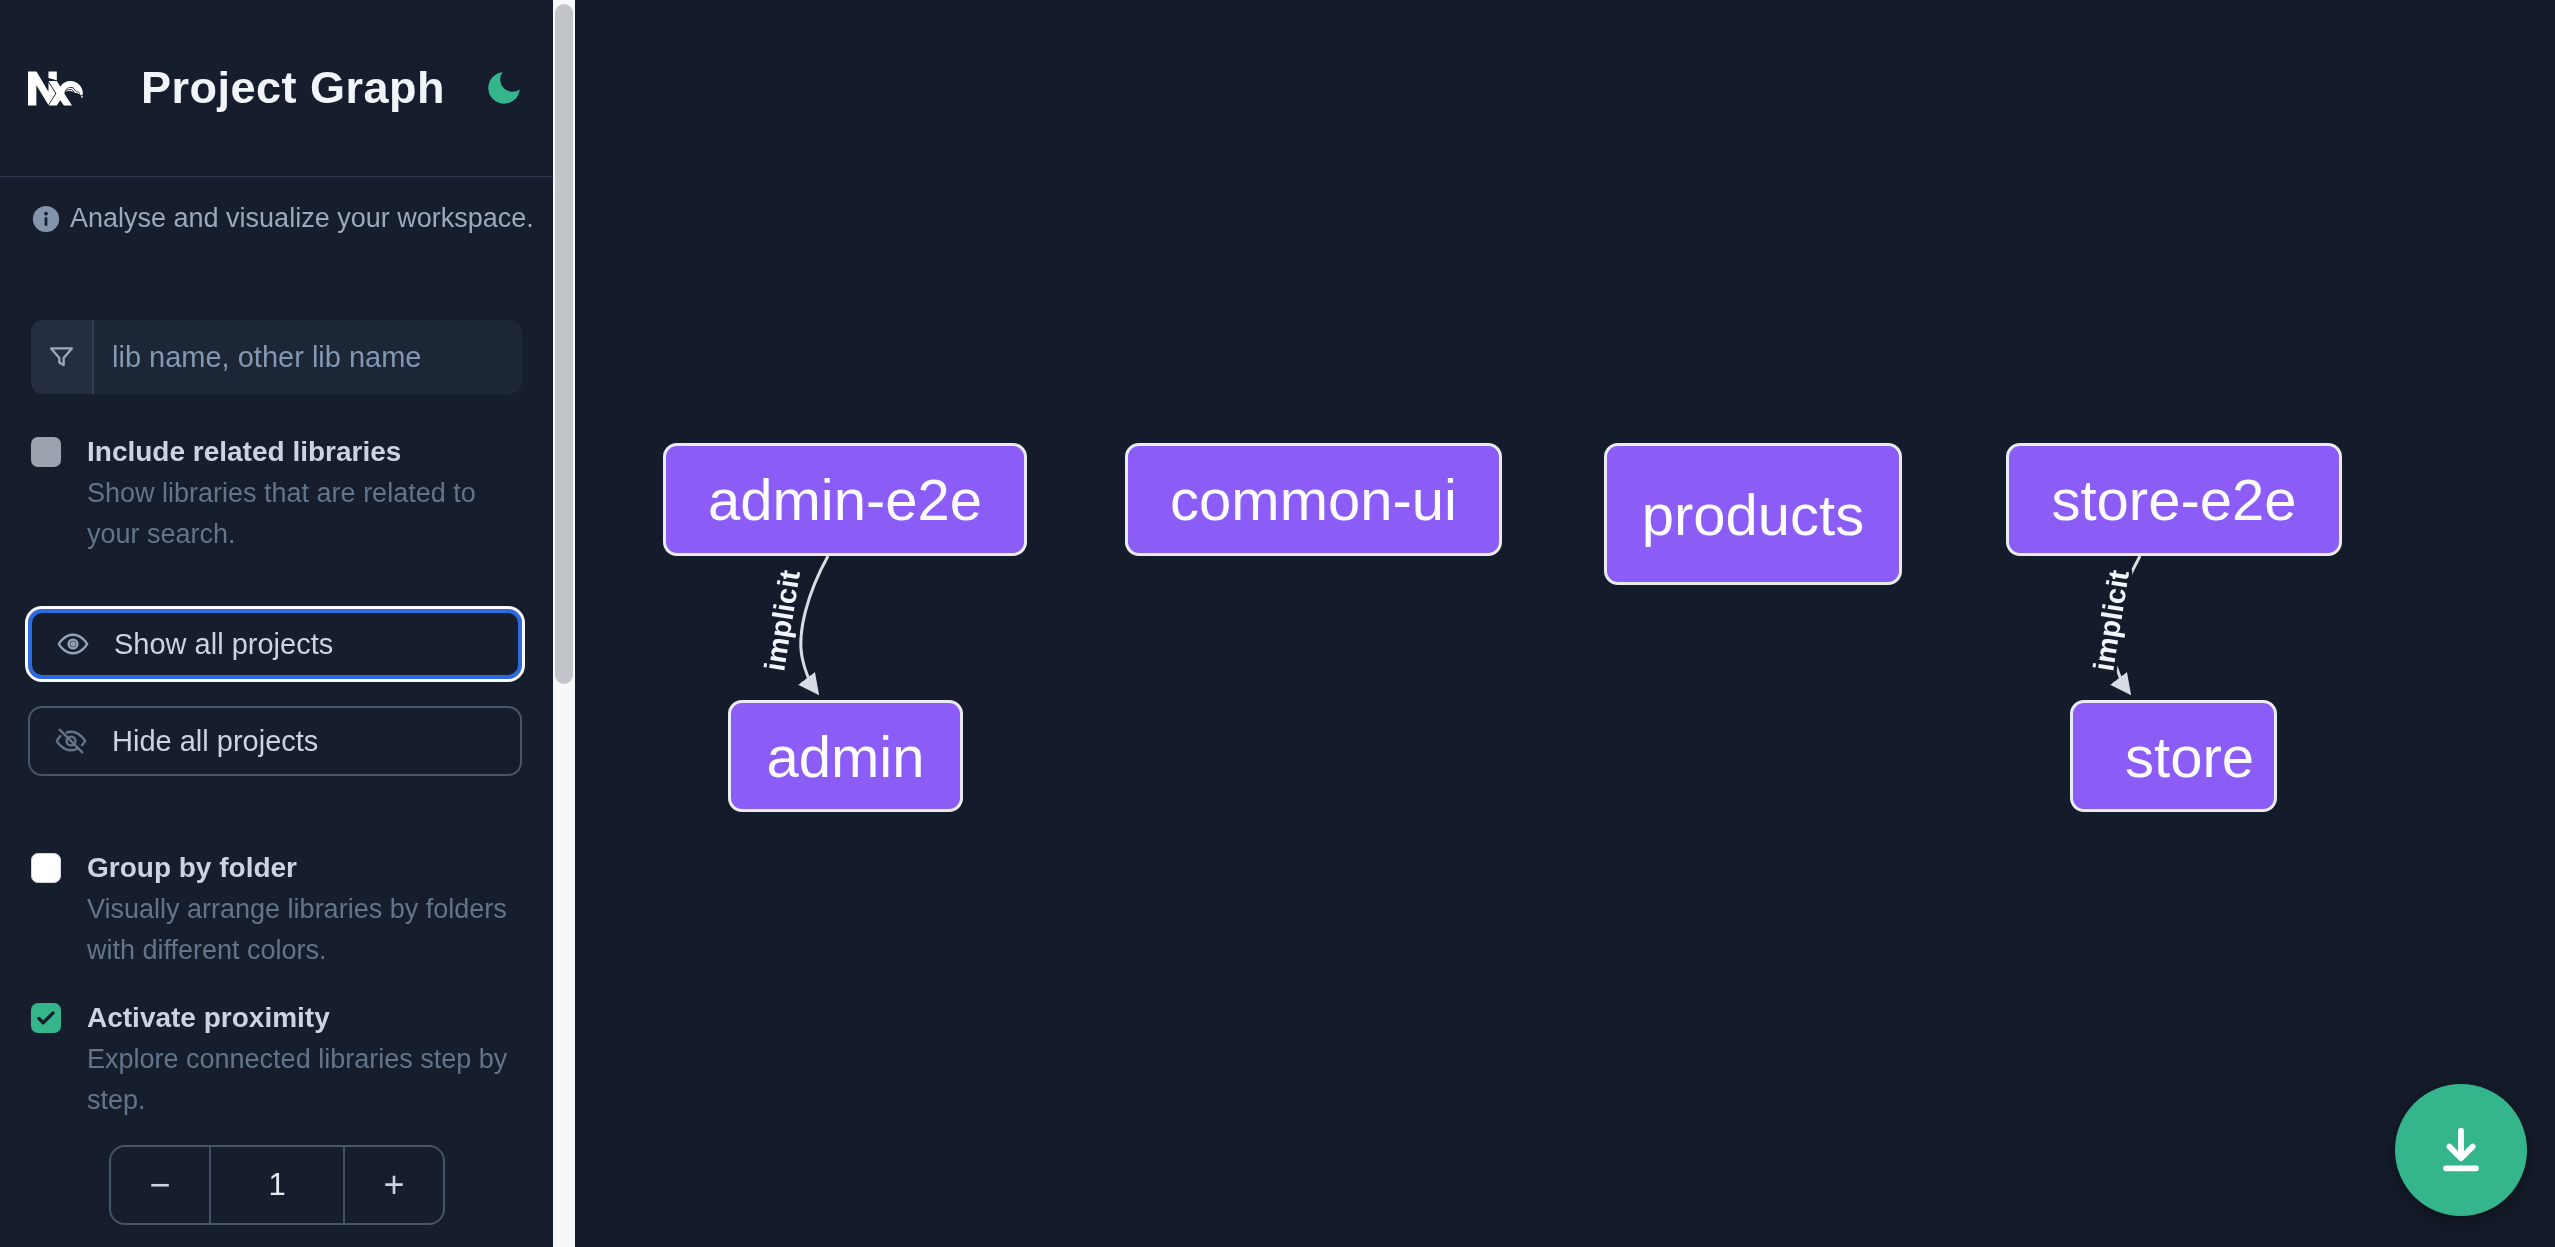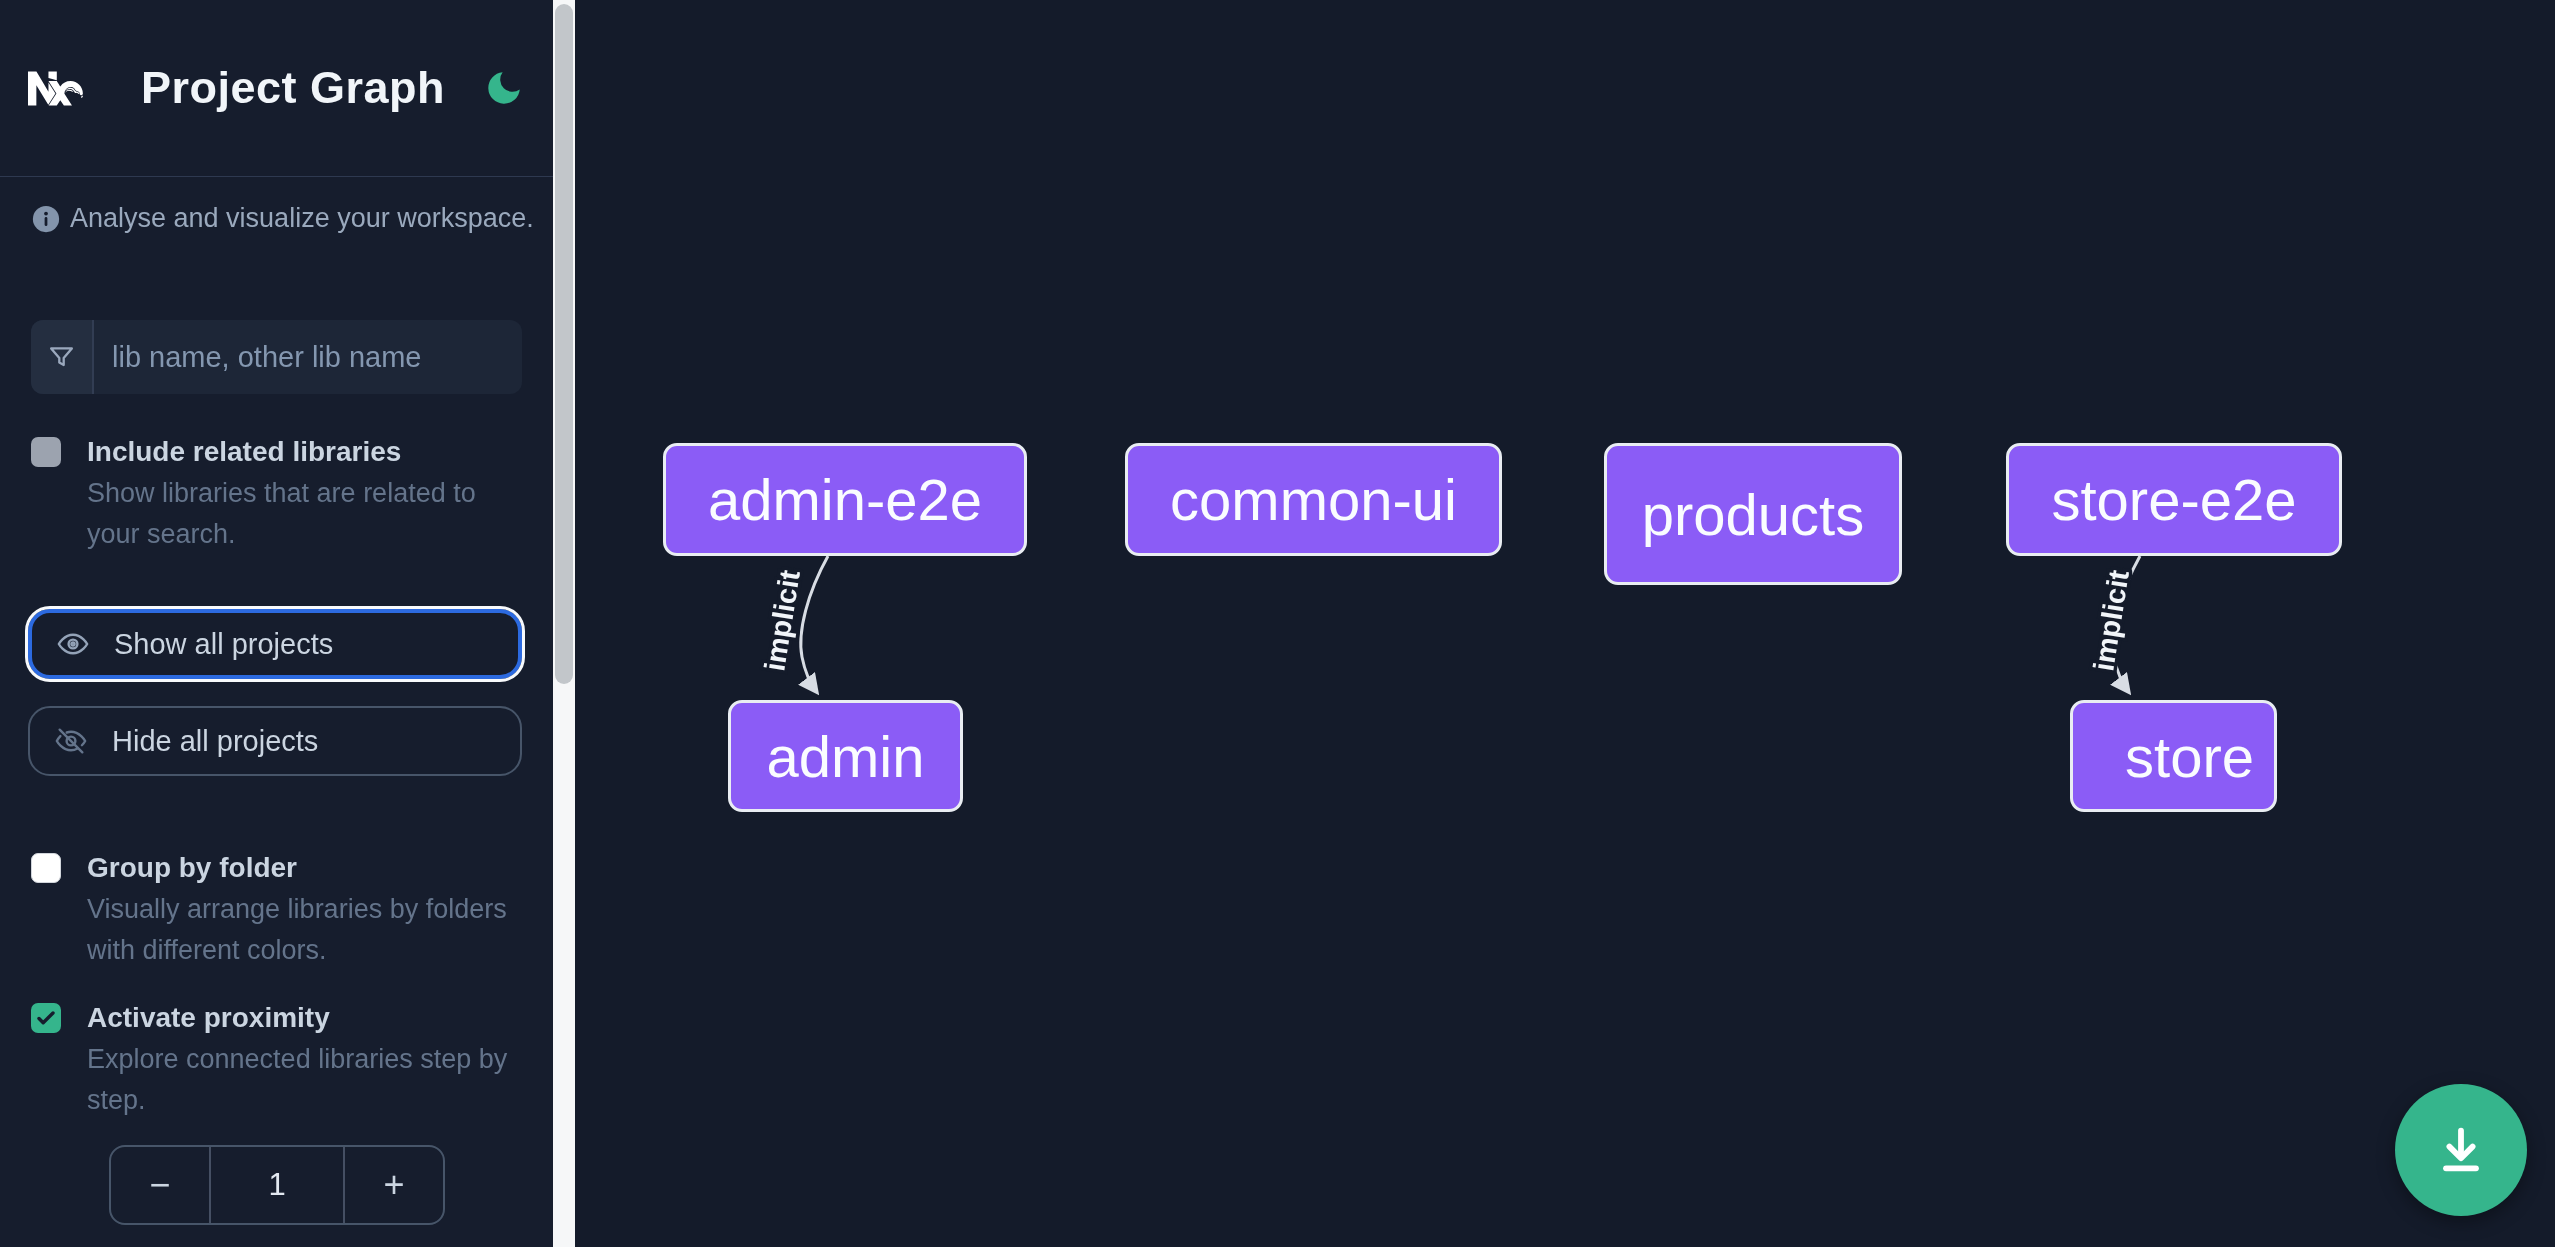--- a/index.html
+++ b/index.html
@@ -56,21 +56,21 @@
   }
   .cb-gray  { background:#9ca3af; }
   .cb-white { background:#ffffff; border:1px solid #d1d5db; }
   .cb-green { background:#35b58c; }
   .cb-green svg { width:24px; height:24px; }
   .opt-label { font-size:28px; font-weight:700; color:#cbd5e1; line-height:36px; }
   .opt-desc  { font-size:27px; color:#64748b; line-height:41px; margin-top:3px; }
 
   .sb-btn {
     position:absolute; left:28px; width:494px; height:70px;
-    background:transparent; border:2px solid #475569; border-radius:22px;
+    background:transparent; border:2px solid #475569; border-radius:14px;
     display:flex; align-items:center; gap:24px; padding:0 24px;
     font-family:inherit; font-size:29px; font-weight:500; color:#cbd5e1; cursor:pointer;
   }
   .sb-btn svg { width:34px; height:34px; flex:none; }
   .sb-btn.focused {
     border:4px solid #2c6ae0; outline:3px solid #f8fafc; outline-offset:0px;
   }
 
   .stepper {
     position:absolute; left:109px; top:1145px; width:336px; height:80px;

